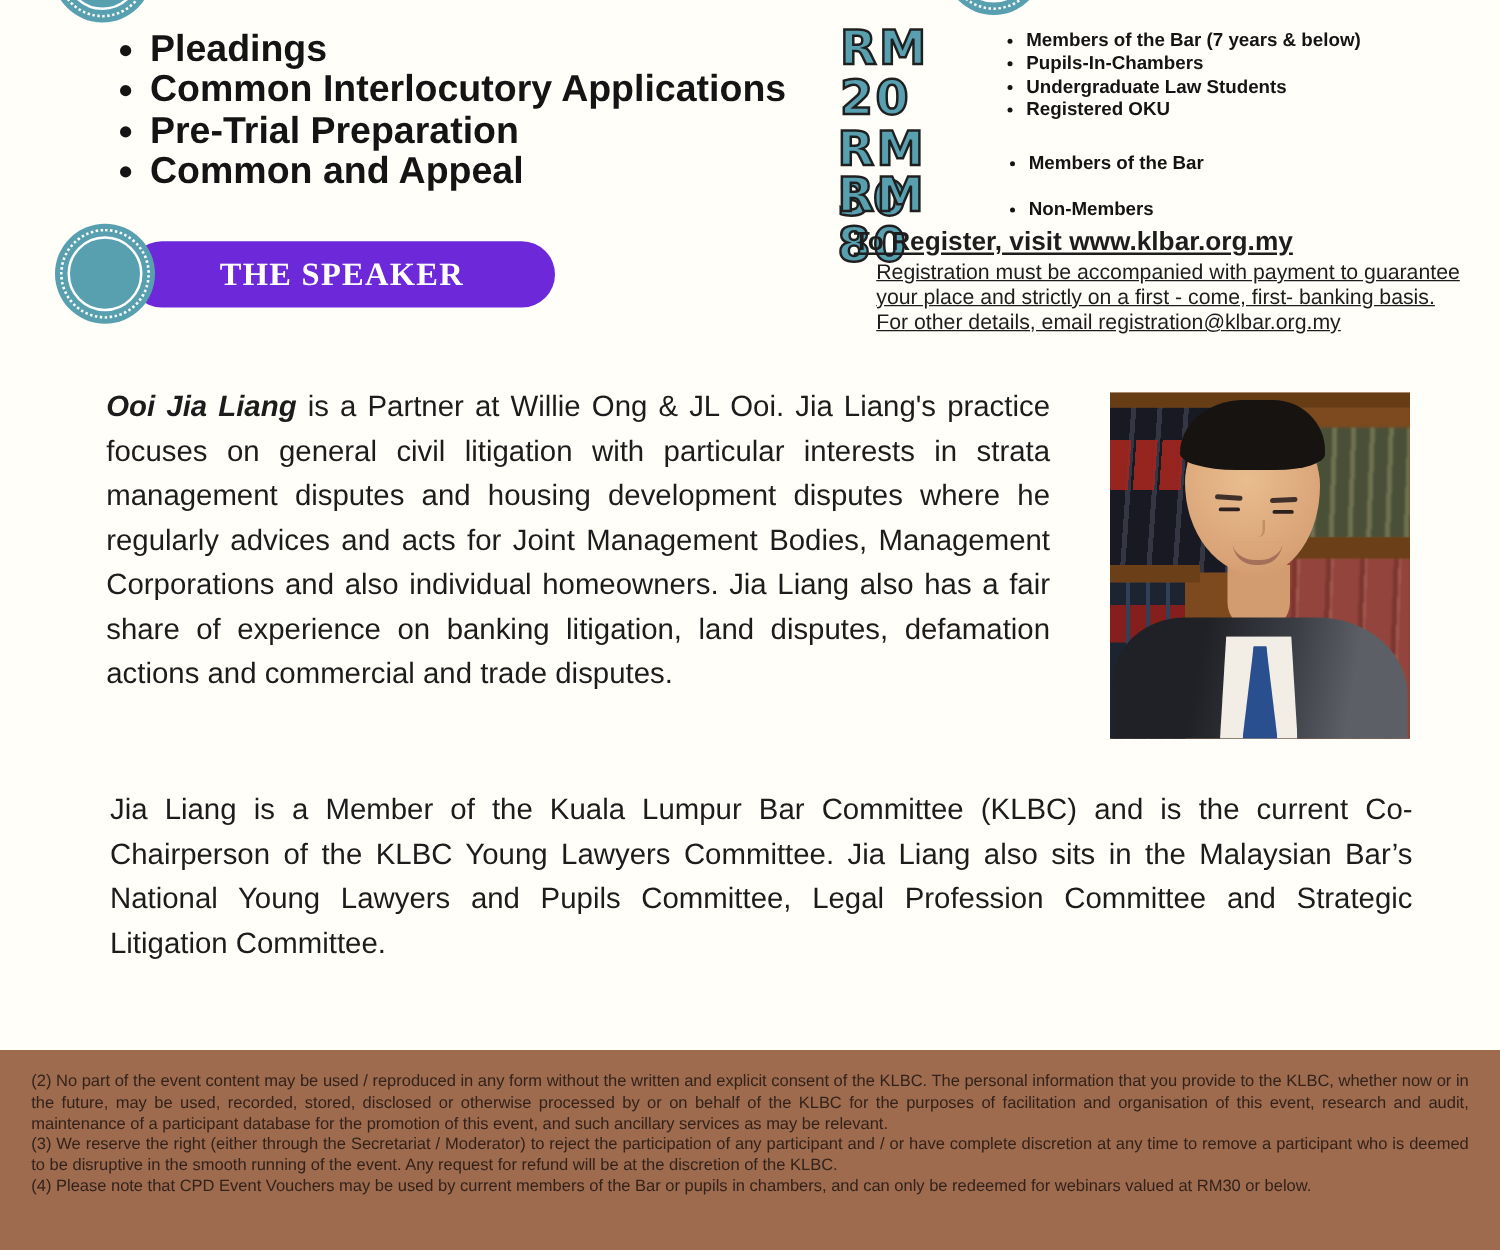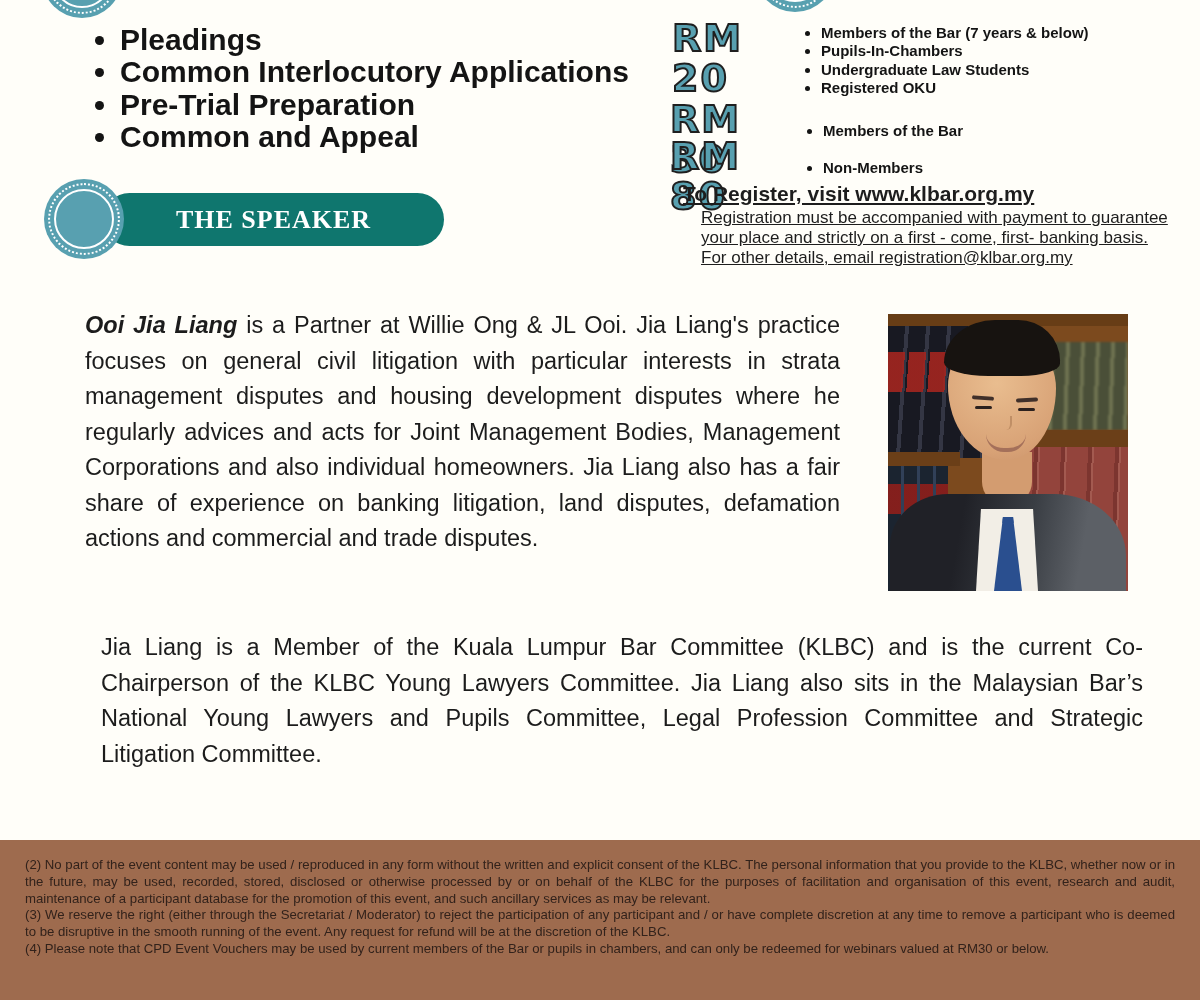--- a/index.html
+++ b/index.html
@@ -30,31 +30,31 @@
   .aud-list li{line-height:18.3px;}
   .tier-0 .aud-list{margin-top:6px;margin-left:16px;}
   .tier-1 .aud-list,.tier-2 .aud-list{margin-top:23px;margin-left:20px;}
 
   
   .register{position:absolute;left:683px;top:182px;color:#1d1d1d;text-decoration:underline;}
   .register-heading{font-weight:bold;font-size:21px;line-height:24px;margin:0;}
   .register-sub{font-size:17px;line-height:16px;margin:4px 0 0 18px;}
 
   
-  .speaker-pill{position:absolute;left:103px;top:193px;width:341px;height:53px;background:#0f766e;
+  .speaker-pill{position:absolute;left:103px;top:193px;width:341px;height:53px;background:#6d28d9;
                 border-radius:27px;display:flex;align-items:center;justify-content:center;}
   .speaker-pill span{font-family:"Liberation Serif",serif;font-weight:bold;font-size:26px;
                      color:#fff;letter-spacing:1px;}
   .badge-speaker{left:44px;top:179px;width:80px;height:80px;z-index:2;}
 
   
   .bio-row{position:absolute;left:85px;top:308px;width:1043px;}
   .bio-p{margin:0;text-align:justify;font-size:23.5px;line-height:35.5px;color:#1c1c1c;}
   .bio-name{font-weight:bold;font-style:italic;}
-  .bio-p2{position:absolute;left:101px;top:630px;width:1042px;margin:0;text-align:justify;
+  .bio-p2{position:absolute;left:88px;top:630px;width:1042px;margin:0;text-align:justify;
           font-size:23.5px;line-height:35.5px;color:#1c1c1c;}
 
   
   .photo{float:right;position:relative;width:240px;height:277px;margin:6px 0 0 48px;
          overflow:hidden;background:#7c4a1e;}
   .photo *{position:absolute;}
   .ph-shelf-top{left:0;top:0;width:100%;height:12px;background:#673d16;}
   .ph-books-tl{left:0;top:12px;width:128px;height:132px;
       background:repeating-linear-gradient(94deg,#181922 0 17px,#343644 17px 21px);}
   .ph-books-tl::after{content:"";position:absolute;left:0;top:26px;width:100%;height:40px;

